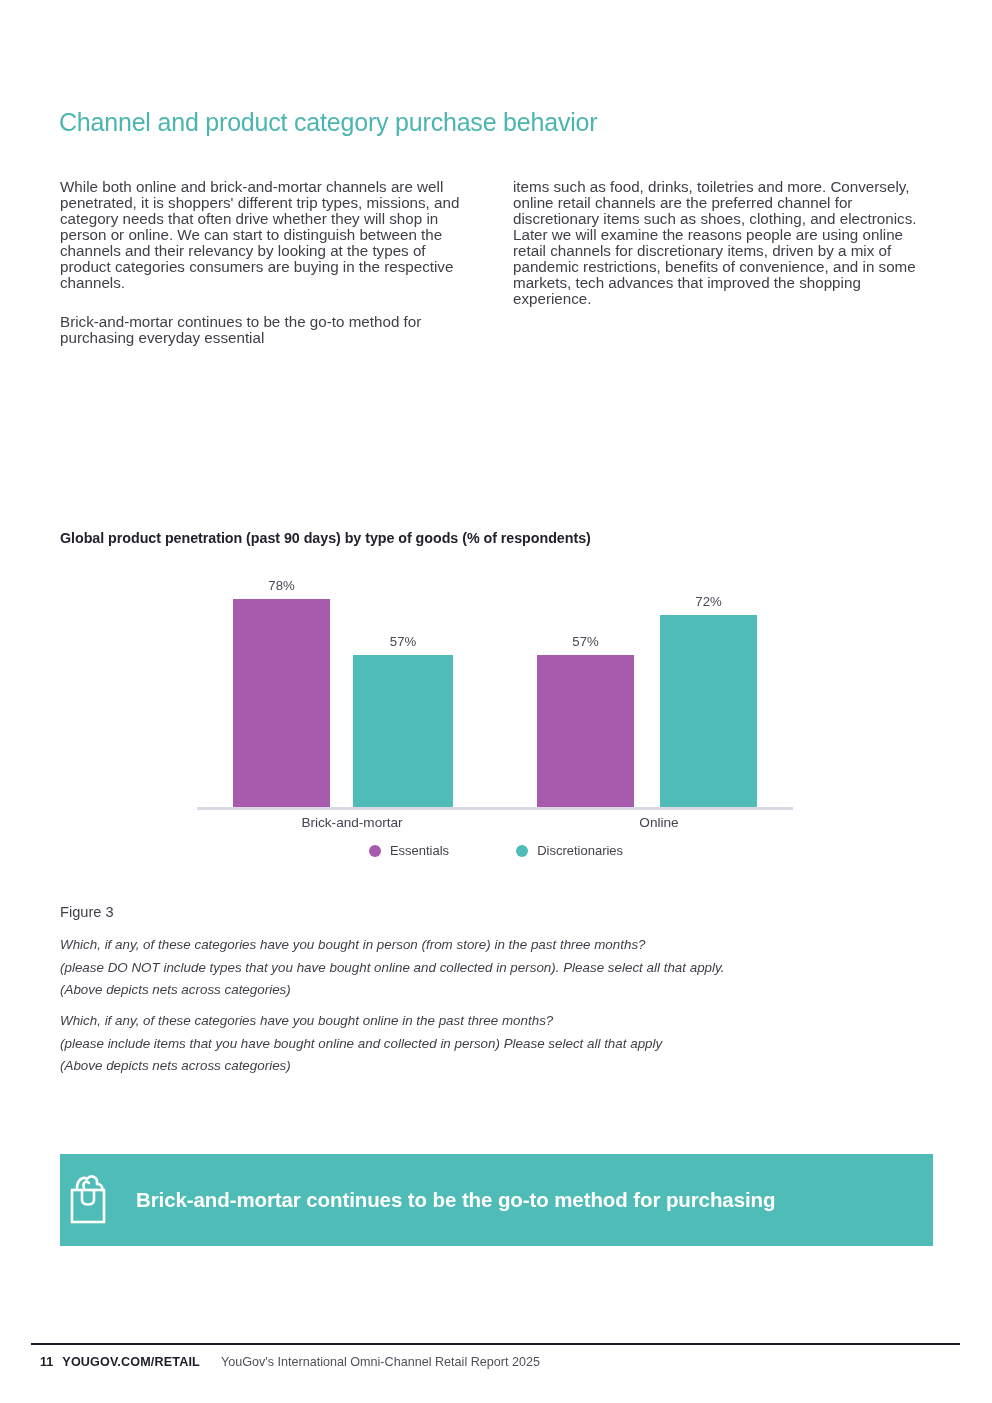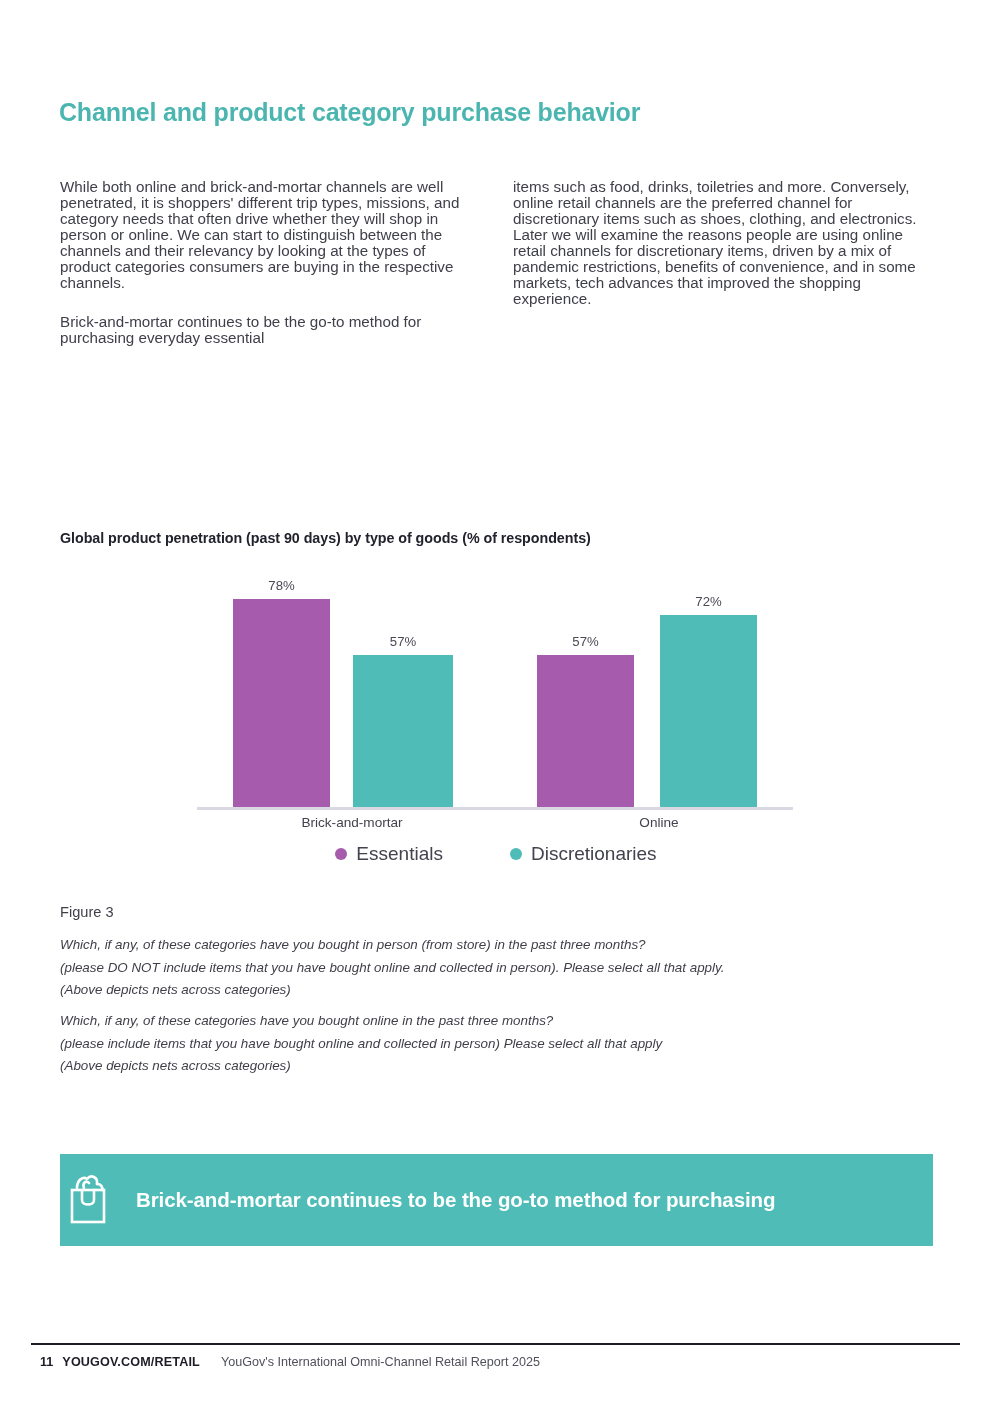--- a/index.html
+++ b/index.html
@@ -14,23 +14,23 @@
     position: relative;
     font-family: "Liberation Sans", sans-serif;
     color: #3c3c46;
     overflow: hidden;
   }
 
   
   .page-title {
     position: absolute;
     left: 59px;
-    top: 98px;
+    top: 108px;
     font-size: 25px;
-    font-weight: bold;
+    font-weight: normal;
     color: #4bb5b0;
     letter-spacing: -0.2px;
   }
 
   
   .col {
     position: absolute;
     font-size: 15.2px;
     line-height: 16px;
     color: #3f3f49;
@@ -96,21 +96,21 @@
 
   .legend {
     position: absolute;
     left: 0;
     top: 843px;
     width: 992px;
     display: flex;
     justify-content: center;
     align-items: center;
     gap: 67px;
-    font-size: 19px;
+    font-size: 13px;
     color: #43434f;
   }
   .legend-item { display: flex; align-items: center; gap: 9px; }
   .legend-dot { width: 12px; height: 12px; border-radius: 50%; display:inline-block; }
 
   
   .fig-label {
     position: absolute;
     left: 60px;
     top: 904px;
@@ -216,21 +216,21 @@
   <div class="legend-item">
     <span class="legend-dot" id="dot-1" style="background: rgb(79, 188, 183);"></span>
     <span>Discretionaries</span>
   </div>
 </div>
 
 <div class="fig-label">Figure 3</div>
 
 <div class="fig-note fig-note-1">
   <div>Which, if any, of these categories have you bought in person (from store) in the past three months?</div>
-  <div>(please DO NOT include items that you have bought online and collected in person). Please select all that apply.</div>
+  <div>(please DO NOT include types that you have bought online and collected in person). Please select all that apply.</div>
   <div>(Above depicts nets across categories)</div>
 </div>
 
 <div class="fig-note fig-note-2">
   <div>Which, if any, of these categories have you bought online in the past three months?</div>
   <div>(please include items that you have bought online and collected in person) Please select all that apply</div>
   <div>(Above depicts nets across categories)</div>
 </div>
 
 <div class="callout">

